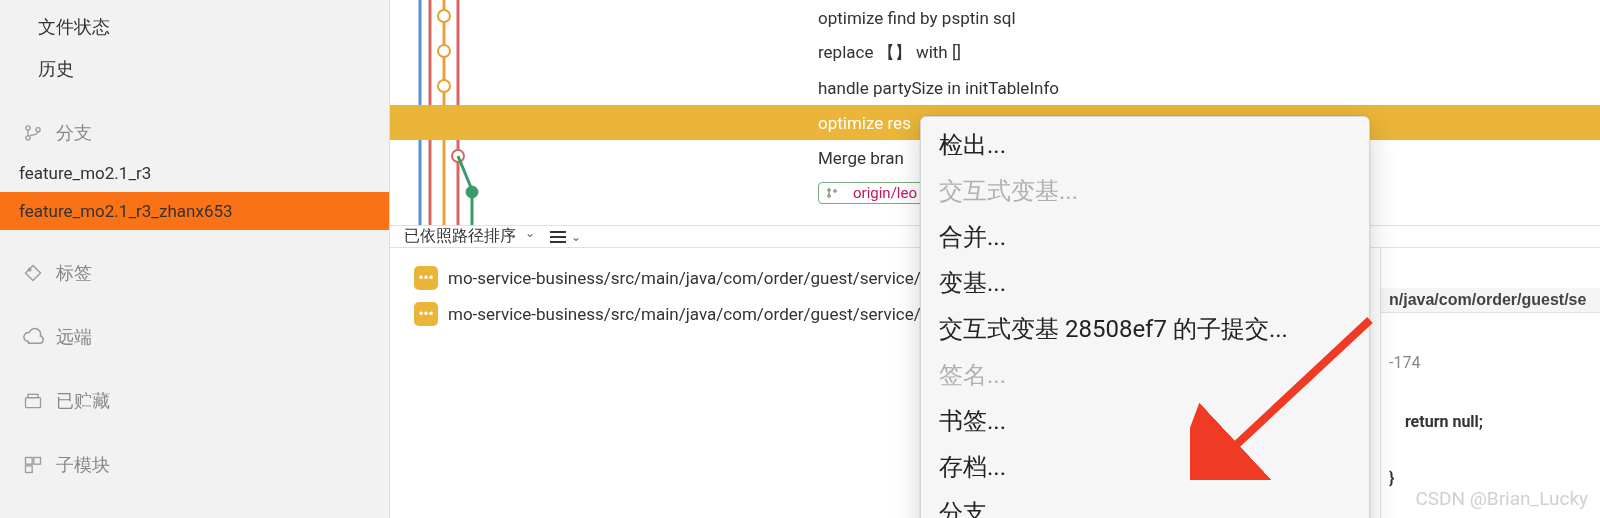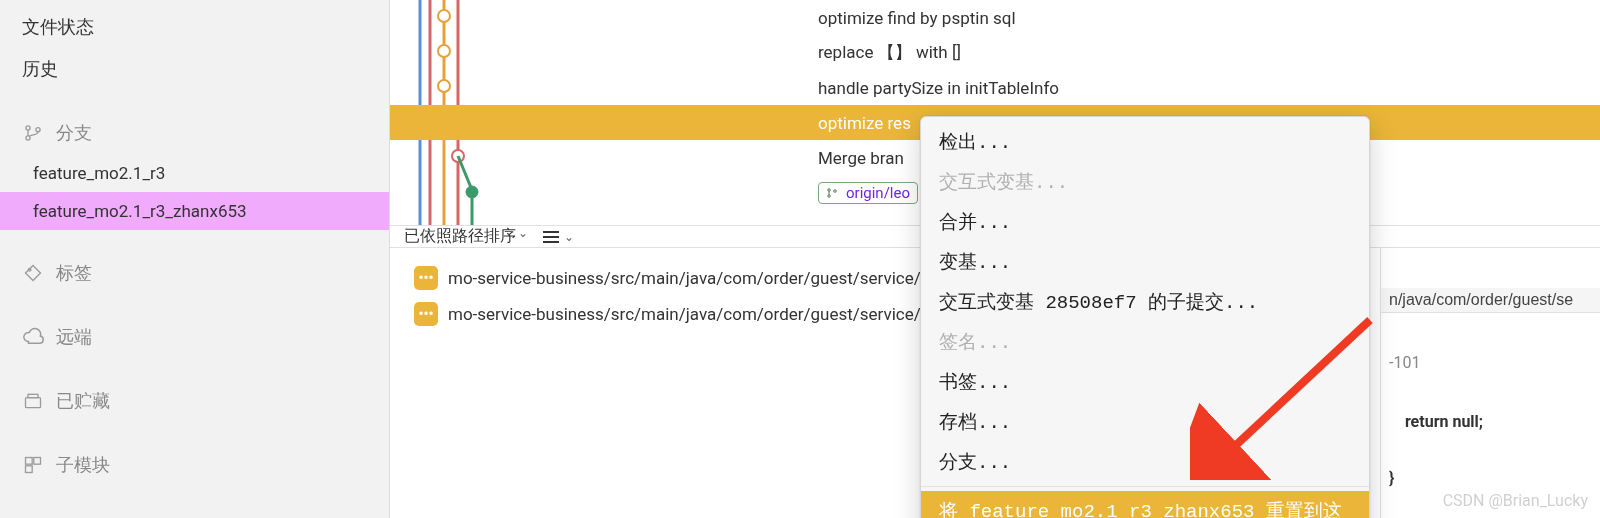--- a/index.html
+++ b/index.html
@@ -1,50 +1,50 @@
 <!DOCTYPE html>
 <html><head>
 <meta charset="utf-8">
 <style>
 * { margin:0; padding:0; box-sizing:border-box; font-family:-apple-system,BlinkMacSystemFont,"Segoe UI",Roboto,sans-serif; }
 body { width:1600px; height:518px; background:#fff; overflow:hidden; display:flex; position:relative; }
 .sidebar { width:390px; background:#f2f2f2; border-right:1px solid #dcdcdc; display:flex; flex-direction:column; padding-top:6px; }
 .side-item { display:flex; align-items:center; padding:9px 22px; font-size:18px; color:#333; cursor:default; gap:12px; }
-.side-item.simple { padding-left:22px;text-align:center; }
+.side-item.simple { padding-left:38px;text-align:center; }
 .side-header { color:#888; }
 .side-icon { width:22px; height:22px; display:flex; align-items:center; justify-content:center; color:#999; flex:0 0 22px; }
 .side-icon svg { stroke:#9b9b9b; fill:none; stroke-width:1.6; }
-.branch-item { padding:9px 22px 9px 33px; font-size:17px; color:#333; }
-.branch-item.sel { background:#f0abfc; }
+.branch-item { padding:9px 22px 9px 19px; font-size:17px; color:#333; }
+.branch-item.sel { background:#f97316; }
 .main { flex:1; display:flex; flex-direction:column; position:relative; }
 .commit-list { flex:0 0 225px; position:relative; overflow:hidden; }
 .commit-row { height:35px; display:flex; align-items:center; font-size:17px; color:#333; position:relative; }
 .commit-row .msg { position:absolute; left:428px; white-space:nowrap; }
 .commit-row.hl { background:#eab538; color:#fff; }
 .commit-row.hl .msg { color:#fff; }
-.tag-chip { border:1px solid #7aa97a; border-radius:4px; padding:1px 7px; font-size:15px; color:#6d28d9; display:inline-flex; align-items:center; gap:8px; background:#fff; }
+.tag-chip { border:1px solid #7aa97a; border-radius:4px; padding:1px 7px; font-size:15px; color:#be185d; display:inline-flex; align-items:center; gap:15px; background:#fff; }
 .graph { position:absolute; left:22px; top:0; width:80px; height:225px; }
 .toolbar { height:42px; border-top:1px solid #e0e0e0; border-bottom:1px solid #e0e0e0; display:flex; align-items:center; padding:0 14px; gap:14px; font-size:16px; color:#333; }
 .toolbar .chev { font-size:12px; color:#666; }
 .toolbar .ham svg { stroke:#333; }
 .detail { flex:1; display:flex; border-top:none; }
 .files { flex:1; padding-top:12px; }
 .file-row { display:flex; align-items:center; gap:10px; padding:6px 24px; font-size:17px; color:#333; }
 .file-badge { width:24px; height:24px; border-radius:5px; background:#eab538; display:flex; align-items:center; justify-content:center; color:#fff; font-size:14px; font-weight:bold; }
 .diff { flex:0 0 220px; border-left:1px solid #e0e0e0; font-family:Menlo,Consolas,monospace; font-size:16px; color:#333; padding-top:2px; overflow:hidden; white-space:pre; }
-.diff .hdr { background:#f5f5f5; padding:3px 8px; font-family:-apple-system,sans-serif; color:#444; border-bottom:1px solid #e0e0e0; white-space:nowrap; overflow:hidden; }
+.diff .hdr { background:#f5f5f5; padding:3px 8px; font-family:-apple-system,sans-serif; color:#444; border-bottom:1px solid #e0e0e0; white-space:nowrap; overflow:hidden;font-weight:bold; }
 .diff .hunk { color:#888; padding:2px 8px; }
 .diff .line { padding:0 8px;font-weight:bold; }
 .ctx-menu { position:absolute; left:920px; top:116px; width:450px; background:#f6f6f6; border:1px solid #d6d6d6; border-radius:6px; box-shadow:0 8px 28px rgba(0,0,0,.18),0 0 0 1px rgba(0,0,0,.04); padding:5px 0; z-index:50; }
-.ctx-item { padding:7px 18px; font-size:19px; color:#222; display:flex; align-items:center;font-family:Liberation Mono, monospace; }
+.ctx-item { padding:7px 18px; font-size:24px; color:#222; display:flex; align-items:center; }
 .ctx-item.dis { color:#b0b0b0; }
 .ctx-item.sel { background:#eab538; color:#fff; }
 .ctx-sep { height:1px; background:#e2e2e2; margin:4px 0; }
 .arrow { position:absolute; z-index:60; pointer-events:none; }
-.watermark { position:absolute; right:12px; bottom:8px; color:#d0d0d0; font-size:16px; z-index:5; }
+.watermark { position:absolute; right:12px; bottom:8px; color:#d0d0d0; font-size:19px; z-index:5; }
 </style>
 </head>
 <body>
 
 <div class="sidebar">
   <div class="side-item simple">
       <span>文件状态</span>
     </div>
   <div class="side-item simple">
       <span>历史</span>
@@ -144,21 +144,21 @@
               <path d="M6 8.5v7"></path>
             </svg>
           <span>origin/leo</span>
         </span>
         <span>Merge bran</span>
       </span>
     </div>
   </div>
 
   <div class="toolbar">
-    <span style="display:flex;align-items:flex-start;gap:2px">
+    <span style="display:flex;align-items:flex-start;gap:9px">
       <span>已依照路径排序</span>
       <span class="chev">⌄</span>
     </span>
     <span class="ham" style="display:flex;align-items:center;gap:4px">
       <svg width="18" height="14" viewBox="0 0 18 14" fill="none" stroke-width="2">
           <line x1="1" y1="2" x2="17" y2="2"></line>
           <line x1="1" y1="7" x2="17" y2="7"></line>
           <line x1="1" y1="12" x2="17" y2="12"></line>
         </svg>
       <span class="chev">⌄</span>
@@ -171,21 +171,21 @@
         <span class="file-badge">•••</span>
         <span>mo-service-business/src/main/java/com/order/guest/service/cache/T</span>
       </div>
       <div class="file-row">
         <span class="file-badge">•••</span>
         <span>mo-service-business/src/main/java/com/order/guest/service/imp/Sho</span>
       </div>
     </div>
     <div class="diff">
       <div class="hdr">n/java/com/order/guest/se</div>
-      <div class="hunk">-101</div>
+      <div class="hunk">-174</div>
       <div class="line">    return null;</div>
       <div class="line">}</div>
       
       
       
       
       
       
     </div>
   </div>

